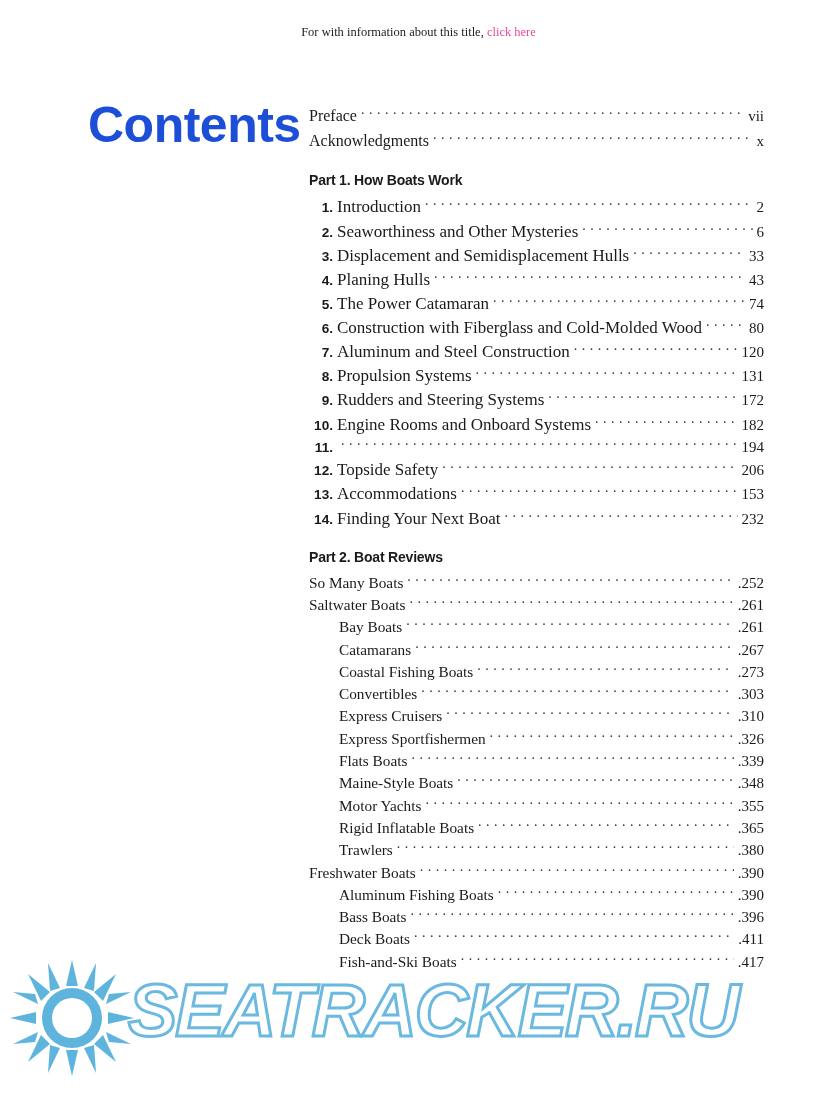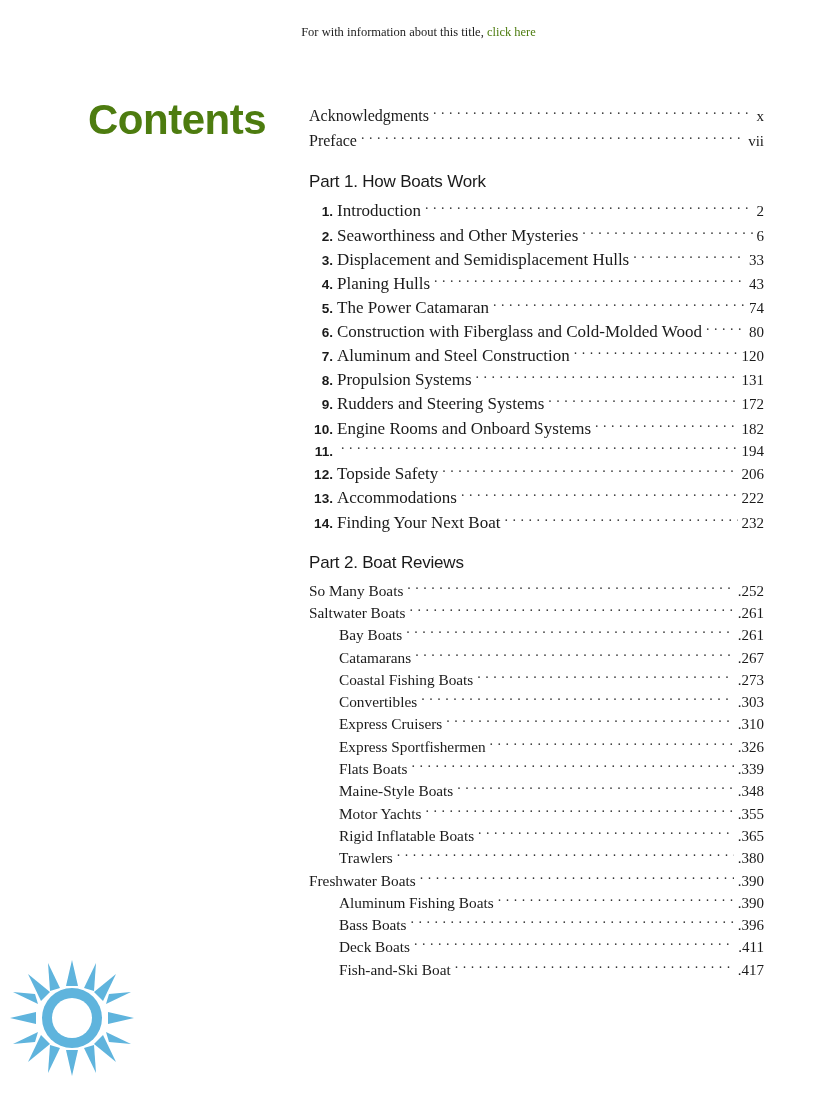--- a/index.html
+++ b/index.html
@@ -21,33 +21,33 @@
     position: absolute;
     top: 25px;
     left: 0;
     width: 100%;
     text-align: center;
     font-family: "Liberation Serif", serif;
     font-size: 12.5px;
     color: #222;
   }
   .top-notice a {
-    color: #4d7c0f;
+    color: #ec4899;
     text-decoration: none;
   }
 
   .contents-title {
     position: absolute;
     left: 88px;
     top: 96px;
     font-family: "Liberation Sans", sans-serif;
     font-weight: bold;
-    font-size: 42px;
+    font-size: 50px;
     letter-spacing: -0.5px;
-    color: #4d7c0f;
+    color: #1d4ed8;
   }
 
   .toc {
     position: absolute;
     left: 309px;
     top: 105px;
     width: 455px;
   }
 
   .row {
@@ -87,22 +87,22 @@
     flex: 0 0 auto;
     text-align: right;
     font-size: 15px;
   }
 
   .front-row { margin-bottom: 2px; }
   .front-row .label { font-size: 16px; }
 
   .part-head {
     font-family: "Liberation Sans", sans-serif;
-    font-weight: normal;
-    font-size: 17px;
+    font-weight: bold;
+    font-size: 14px;
     letter-spacing: -0.2px;
     margin-top: 20px;
     margin-bottom: 7px;
   }
   .part-head.second { margin-top: 18px; }
 
   .chapter-row .num { width: 24px; }
   .chapter-row .label { font-size: 17px; }
 
   .section-row { font-size: 15.3px; }
@@ -142,28 +142,28 @@
 
 <div class="top-notice">
   <span>For with information about this title, </span><a href="#">click here</a>
 </div>
 
 <div class="contents-title">Contents</div>
 
 <div class="toc">
 
   <div class="row front-row">
+    <span class="label">Preface</span>
+    <span class="leader"></span>
+    <span class="page">vii</span>
+  </div>
+  <div class="row front-row">
     <span class="label">Acknowledgments</span>
     <span class="leader"></span>
     <span class="page">x</span>
-  </div>
-  <div class="row front-row">
-    <span class="label">Preface</span>
-    <span class="leader"></span>
-    <span class="page">vii</span>
   </div>
 
   <div class="part-head">Part 1. How Boats Work</div>
 
   <div class="row chapter-row">
     <span class="num">1.</span>
     <span class="label">Introduction</span>
     <span class="leader"></span>
     <span class="page">2</span>
   </div>
@@ -229,21 +229,21 @@
   <div class="row chapter-row">
     <span class="num">12.</span>
     <span class="label">Topside Safety</span>
     <span class="leader"></span>
     <span class="page">206</span>
   </div>
   <div class="row chapter-row">
     <span class="num">13.</span>
     <span class="label">Accommodations</span>
     <span class="leader"></span>
-    <span class="page">222</span>
+    <span class="page">153</span>
   </div>
   <div class="row chapter-row">
     <span class="num">14.</span>
     <span class="label">Finding Your Next Boat</span>
     <span class="leader"></span>
     <span class="page">232</span>
   </div>
 
   <div class="part-head second">Part 2. Boat Reviews</div>
 
@@ -326,21 +326,21 @@
     <span class="label">Bass Boats</span>
     <span class="leader"></span>
     <span class="page">.396</span>
   </div>
   <div class="row section-row indent">
     <span class="label">Deck Boats</span>
     <span class="leader"></span>
     <span class="page">.411</span>
   </div>
   <div class="row section-row indent">
-    <span class="label">Fish-and-Ski Boat</span>
+    <span class="label">Fish-and-Ski Boats</span>
     <span class="leader"></span>
     <span class="page">.417</span>
   </div>
 
 </div>
 
 <div class="watermark">
   <svg class="wm-sun" viewBox="0 0 128 120">
     <g fill="#5fb4dd">
       <circle cx="64" cy="58" r="30"></circle>
@@ -358,13 +358,14 @@
         <polygon points="40,113 52,88 42,85"></polygon>
         <polygon points="88,113 76,88 86,85"></polygon>
         <polygon points="5,32 30,44 27,34"></polygon>
         <polygon points="123,32 98,44 101,34"></polygon>
         <polygon points="5,84 30,72 27,82"></polygon>
         <polygon points="123,84 98,72 101,82"></polygon>
       </g>
     </g>
     <circle cx="64" cy="58" r="20" fill="#ffffff"></circle>
   </svg>
+  <div class="wm-text">SEATRACKER.RU</div>
 </div>
 
 </body></html>

